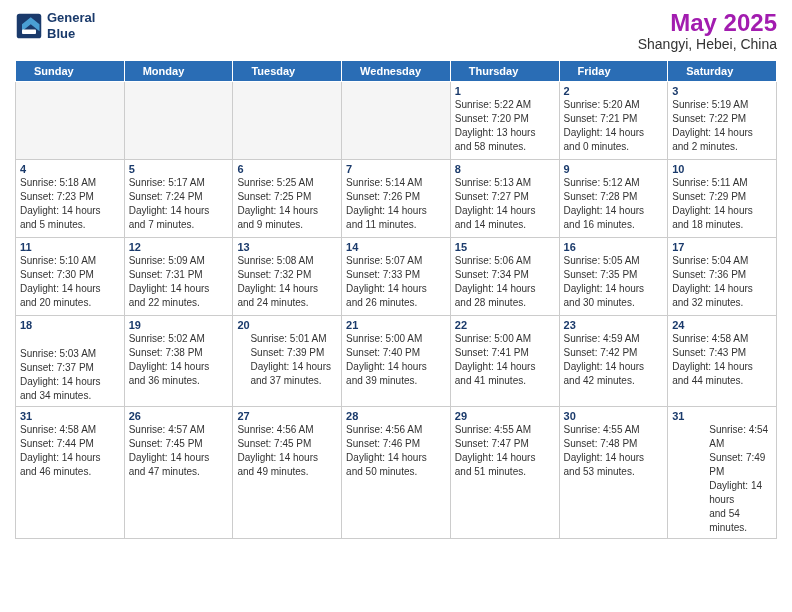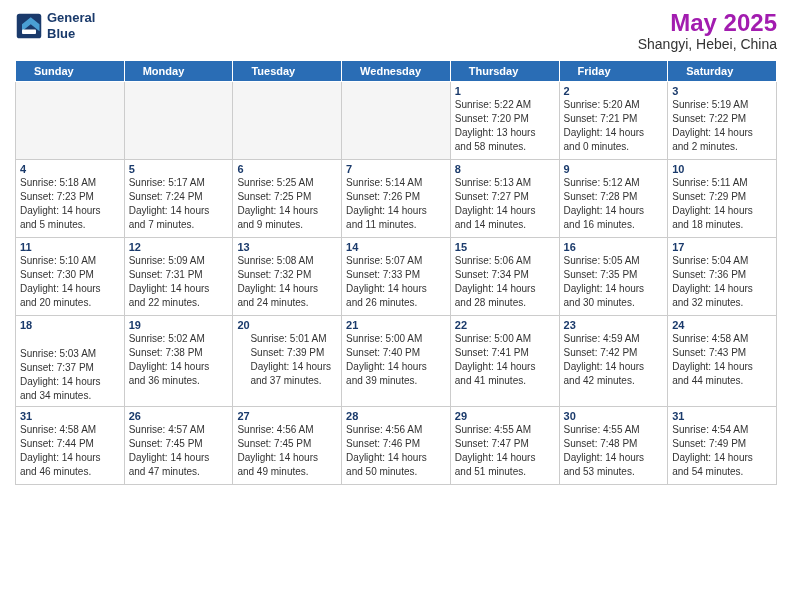--- a/index.html
+++ b/index.html
@@ -341,21 +341,21 @@
           </td>
           <td>
             <div class="day-num">30</div>
             <div class="day-info" style="white-space: pre-line;">Sunrise: 4:55 AM
 Sunset: 7:48 PM
 Daylight: 14 hours
 and 53 minutes.</div>
           </td>
           <td>
             <div class="day-num">31</div>
-            <div class="day-info" style="white-space: pre-line;">Sunrise: 4:54 AM
+            <div class="day-info" style="white-space: pre-line; margin-left: 37px;">Sunrise: 4:54 AM
 Sunset: 7:49 PM
 Daylight: 14 hours
 and 54 minutes.</div>
           </td>
         </tr>
       </tbody>
   </table>
 </div>
 
 </body></html>

